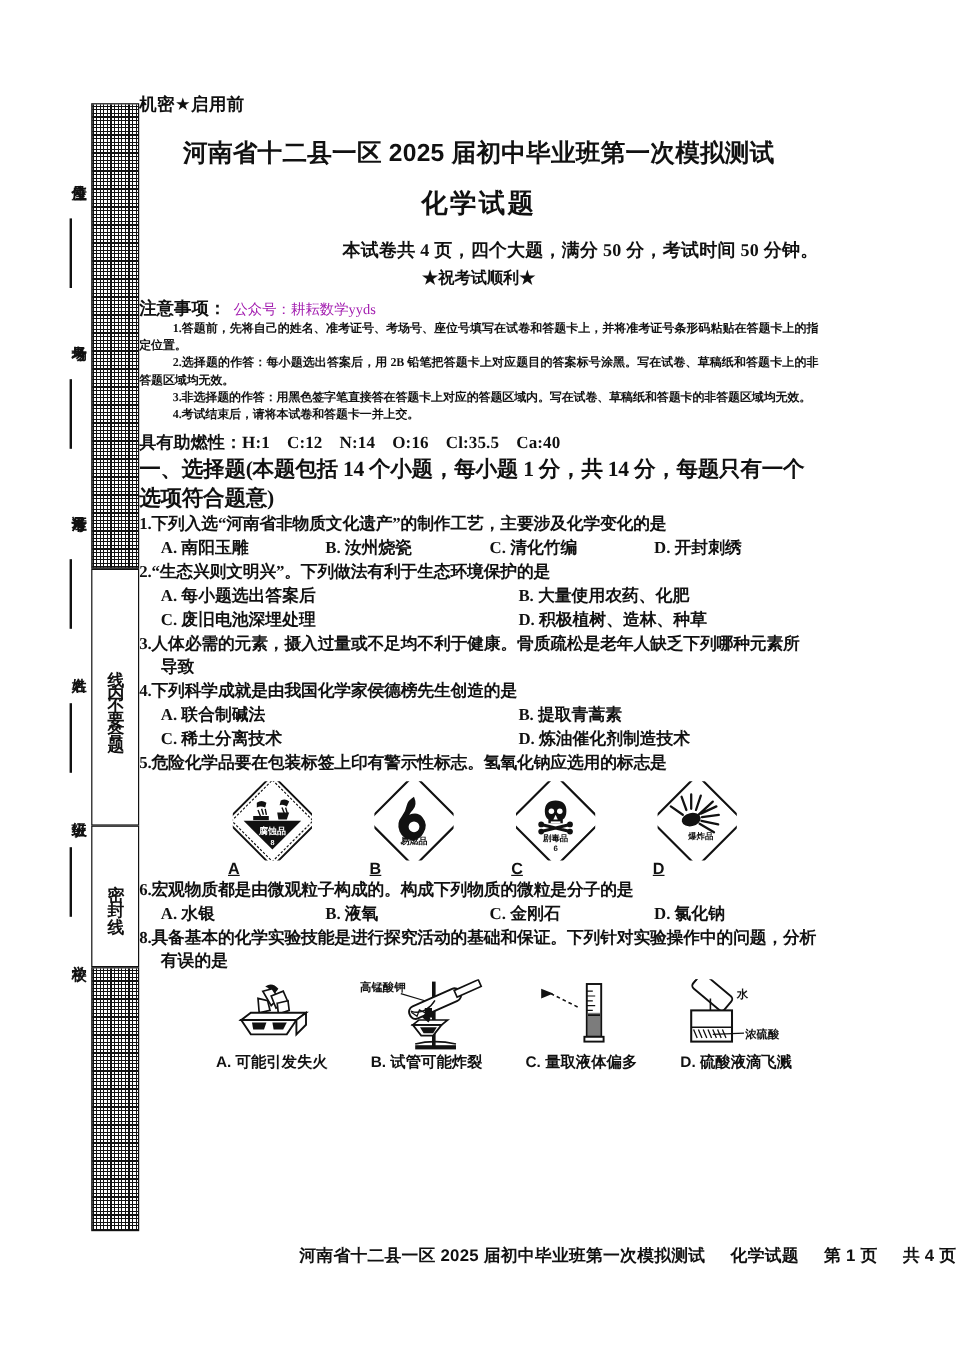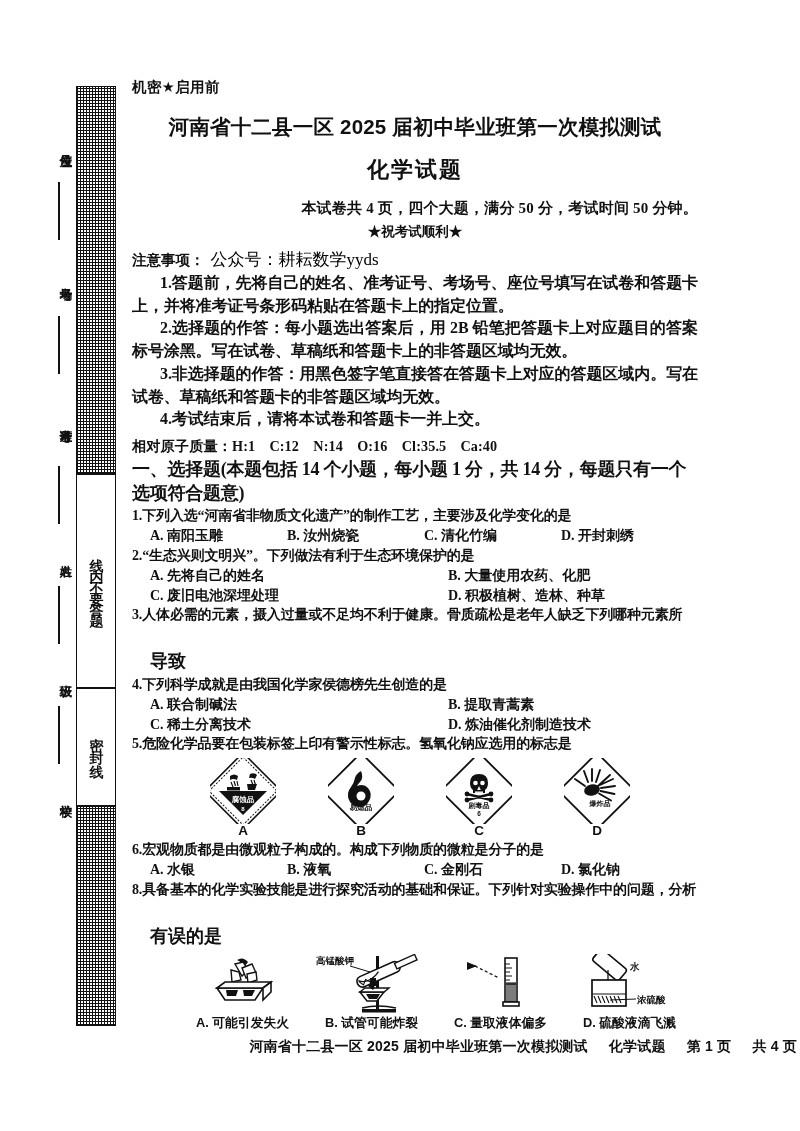--- a/index.html
+++ b/index.html
@@ -66,21 +66,21 @@
     font-family: "Liberation Sans", "DejaVu Sans", sans-serif;
     white-space: nowrap;
     display: flex;
     justify-content: center;
     align-items: center;
   }
 
   
   #page-body {
     position: absolute;
-    left: 132px;
+    left: 116px;
     top: 78px;
     width: 566px;
   }
 
   .confidential {
     font-family: "Liberation Sans", "DejaVu Sans", sans-serif;
     font-weight: 700;
     font-size: 14.5px;
     letter-spacing: 0.4px;
     margin: 0 0 16px 0;
@@ -122,26 +122,26 @@
     align-items: baseline;
     gap: 6px;
     margin: 0 0 1px 0;
   }
   .notice-head {
     font-family: "Liberation Sans", "DejaVu Sans", sans-serif;
     font-weight: 700;
     font-size: 14.5px;
   }
   .watermark {
-    font-size: 17px;
-    color: #000000;
+    font-size: 12px;
+    color: #a21caf;
     font-family: "Liberation Serif", "DejaVu Serif", serif;
   }
   .notice-item {
-    font-size: 16px;
+    font-size: 10px;
     font-weight: 700;
     line-height: 1.42;
     text-indent: 28px;
     margin: 0;
     text-align: justify;
     letter-spacing: -0.1px;
   }
 
   .atomic-mass {
     font-size: 14.2px;
@@ -157,46 +157,45 @@
   }
 
   .q { margin: 0 0 0 0; }
   .q-stem {
     font-size: 14px;
     font-weight: 700;
     line-height: 1.42;
     letter-spacing: -0.15px;
   }
   .q-stem-cont {
-    font-size: 18px;
+    font-size: 14px;
     font-weight: 700;
     line-height: 1.42;
     padding-left: 18px;
-    margin-top: 24px;
   }
   .opts-row {
     display: flex;
     font-size: 14px;
     font-weight: 700;
     line-height: 1.42;
     padding-left: 18px;
   }
   .opts-row.four > span { width: 25%; }
   .opts-row.two > span { width: 50%; }
   .opts-row.two > span:nth-child(2) { padding-left: 24px; }
 
   
   .hazard-strip {
     display: flex;
     justify-content: center;
     gap: 44px;
     margin: 4px 0 2px 0;
     padding-left: 10px;
   }
-  .hazard-cell { width: 74px; text-align: center; }
+  .hazard-cell { width: 74px; text-align: left; text-decoration: underline; }
   .hz-letter {
     font-family: "Liberation Sans", "DejaVu Sans", sans-serif;
     font-weight: 700;
     font-size: 13.5px;
     margin-top: -1px;
   }
 
   
   .exp-strip {
     display: flex;
@@ -275,37 +274,37 @@
 
   <div class="notice-head-row">
     <span class="notice-head">注意事项：</span>
     <span class="watermark">公众号：耕耘数学yyds</span>
   </div>
   <p class="notice-item">1.答题前，先将自己的姓名、准考证号、考场号、座位号填写在试卷和答题卡上，并将准考证号条形码粘贴在答题卡上的指定位置。</p>
   <p class="notice-item">2.选择题的作答：每小题选出答案后，用 2B 铅笔把答题卡上对应题目的答案标号涂黑。写在试卷、草稿纸和答题卡上的非答题区域均无效。</p>
   <p class="notice-item">3.非选择题的作答：用黑色签字笔直接答在答题卡上对应的答题区域内。写在试卷、草稿纸和答题卡的非答题区域均无效。</p>
   <p class="notice-item">4.考试结束后，请将本试卷和答题卡一并上交。</p>
 
-  <div class="atomic-mass">相对原子质量：H:1　C:12　N:14　O:16　Cl:35.5　Ca:40</div>
+  <div class="atomic-mass">具有助燃性：H:1　C:12　N:14　O:16　Cl:35.5　Ca:40</div>
   <div class="section-head">一、选择题(本题包括 14 个小题，每小题 1 分，共 14 分，每题只有一个选项符合题意)</div>
 
   <div class="q">
     <div class="q-stem">1.下列入选“河南省非物质文化遗产”的制作工艺，主要涉及化学变化的是</div>
     <div class="opts-row four">
       <span>A. 南阳玉雕</span>
       <span>B. 汝州烧瓷</span>
       <span>C. 清化竹编</span>
       <span>D. 开封刺绣</span>
     </div>
   </div>
 
   <div class="q">
     <div class="q-stem">2.“生态兴则文明兴”。下列做法有利于生态环境保护的是</div>
     <div class="opts-row two">
-      <span>A. 先将自己的姓名</span>
+      <span>A. 每小题选出答案后</span>
       <span>B. 大量使用农药、化肥</span>
     </div>
     <div class="opts-row two">
       <span>C. 废旧电池深埋处理</span>
       <span>D. 积极植树、造林、种草</span>
     </div>
   </div>
 
   <div class="q">
     <div class="q-stem">3.人体必需的元素，摄入过量或不足均不利于健康。骨质疏松是老年人缺乏下列哪种元素所</div>

